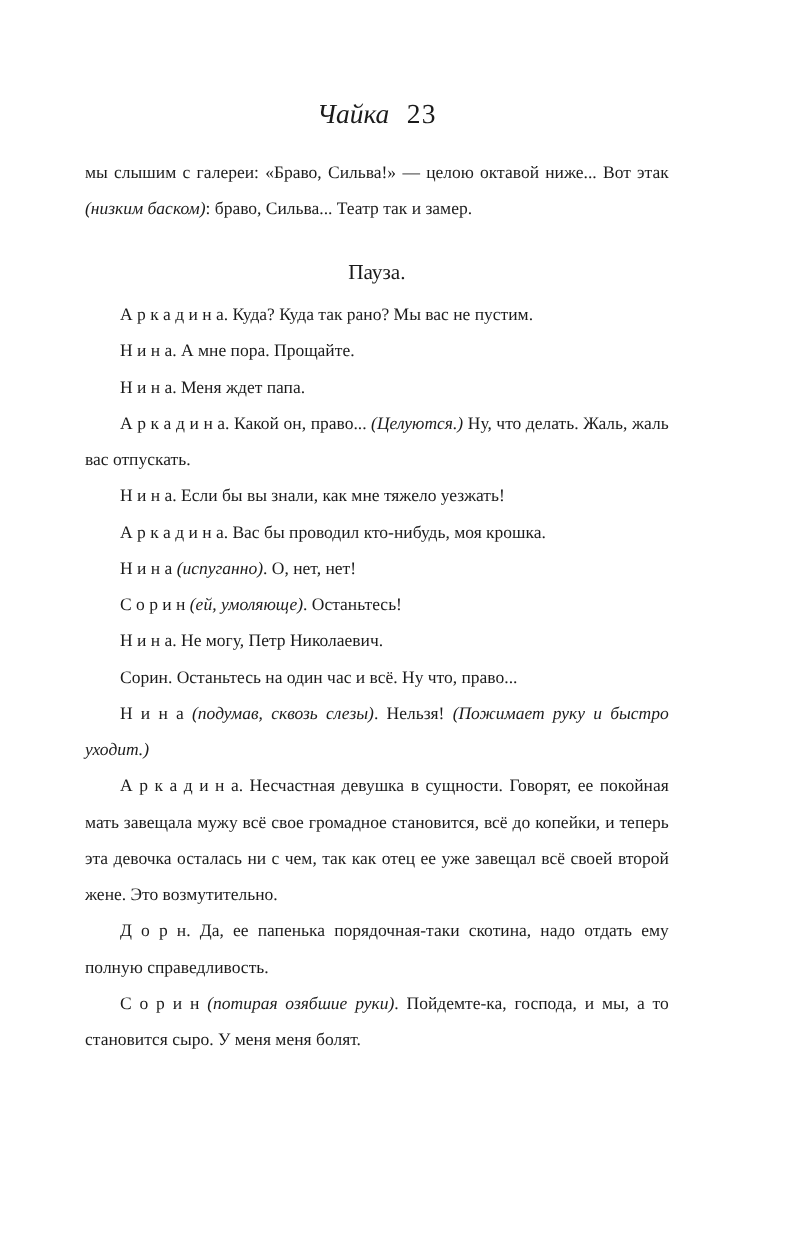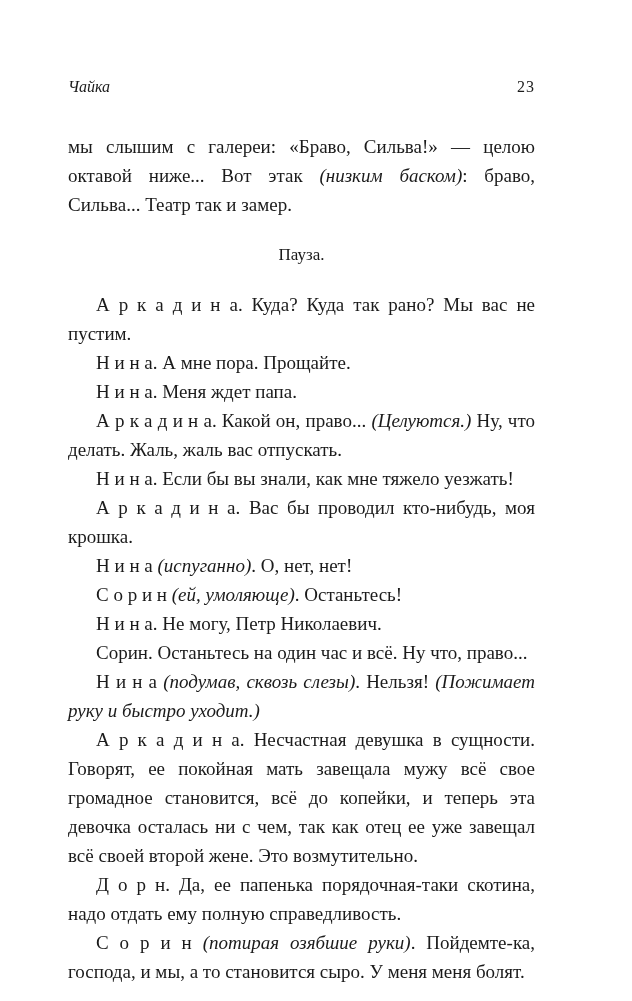--- a/index.html
+++ b/index.html
@@ -11,42 +11,42 @@
     overflow: hidden;
   }
   .page {
     width: 632px;
     height: 1001px;
     padding: 78px 97px 40px 68px;
     background: #ffffff;
   }
   .header {
     display: flex;
-    justify-content: space-between;
+    justify-content: center;
     align-items: baseline;
     gap: 14px;
-    font-size: 16px;
-    margin-bottom: 36px;
+    font-size: 22px;
+    margin-bottom: 20px;
   }
   .running-title { font-style: italic; }
   .pgnum { font-weight: normal; letter-spacing: 1px; }
   .text-body { width: 100%; }
   .para {
-    font-size: 19px;
+    font-size: 14px;
     line-height: 29px;
     text-align: justify;
     text-indent: 0;
     hyphens: manual;
   }
   .para.indent { text-indent: 28px; }
   .para.center {
     text-align: center;
     text-indent: 0;
     font-size: 17px;
-    margin: 21px 0 21px 0;
+    margin: 21px 0 6px 0;
   }
   .it { font-style: italic; }
 </style>
 </head>
 <body>
 
 <div class="page">
   <div class="header">
     <span class="running-title">Чайка</span>
     <span class="pgnum">23</span>

